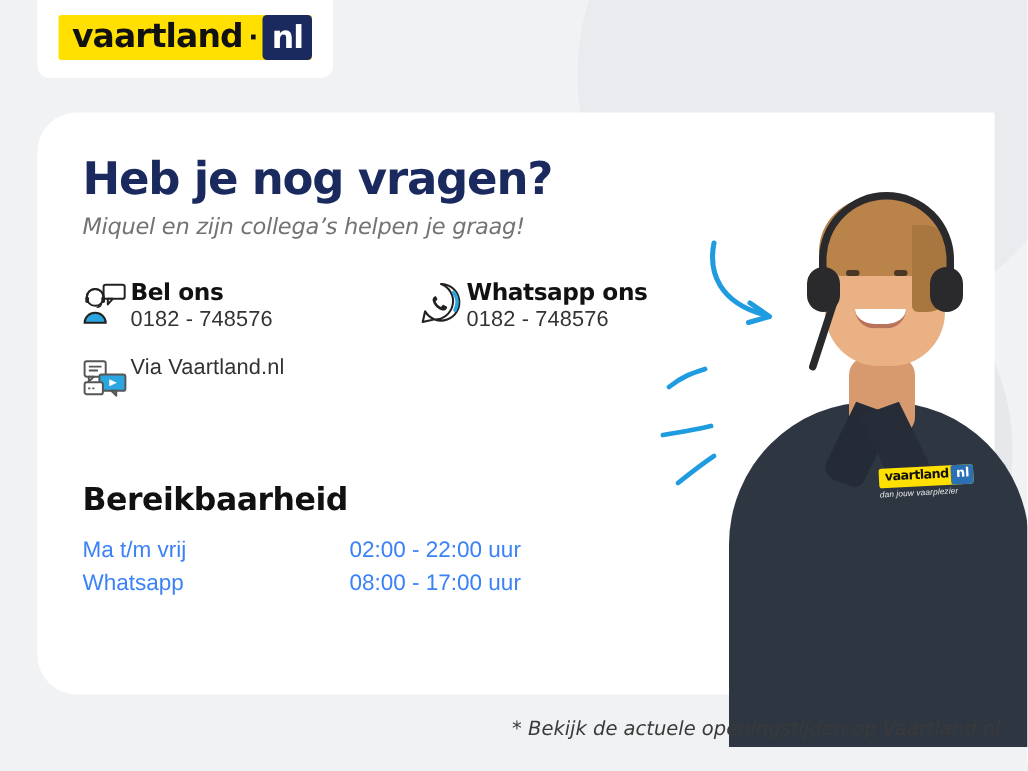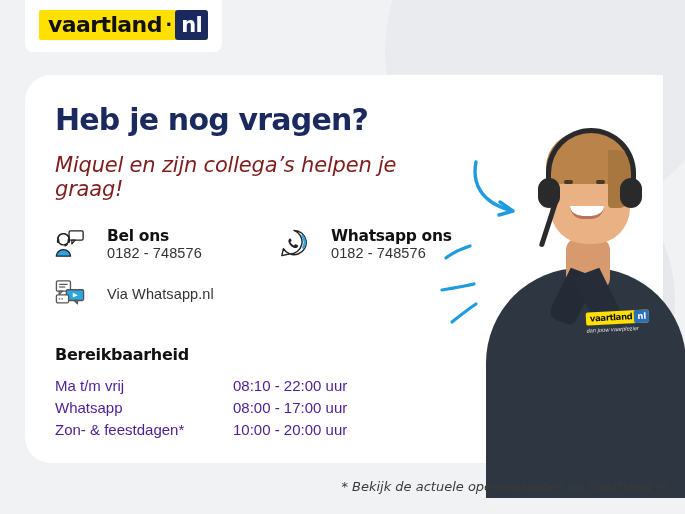--- a/index.html
+++ b/index.html
@@ -90,40 +90,40 @@
   }
   h1.headline {
     font-family: "DejaVu Sans", sans-serif;
     font-weight: 700;
     font-size: 30px;
     color: #1b2a5e;
     letter-spacing: -0.8px;
     line-height: 1.1;
   }
   .subhead {
-    margin-top: 17px;
+    margin-top: 6px;
     font-family: "DejaVu Sans", sans-serif;
     font-style: italic;
-    font-size: 21px;
-    color: #7f1d1d;
+    font-size: 15px;
+    color: #737373;
     letter-spacing: -0.2px;
   }
   
   .contact-grid {
     margin-top: 26px;
     display: flex;
     flex-wrap: wrap;
     column-gap: 44px;
     row-gap: 16px;
     width: 410px;
   }
   .contact-item {
     display: flex;
-    align-items: center;
-    gap: 22px;
+    align-items: flex-start;
+    gap: 2px;
     width: 180px;
   }
   .contact-item.wide { width: 100%; }
   .contact-icon { width: 30px; height: 34px; flex: 0 0 30px; }
   .contact-text .c-title {
     font-family: "DejaVu Sans", sans-serif;
     font-weight: 700;
     font-size: 15.5px;
     color: #111111;
     letter-spacing: -0.3px;
@@ -131,32 +131,32 @@
   }
   .contact-text .c-sub {
     margin-top: 0;
     font-size: 14.5px;
     color: #333333;
     letter-spacing: 0.1px;
     white-space: nowrap;
   }
   
   .hours-title {
-    margin-top: 34px;
-    font-family: "DejaVu Sans", sans-serif;
-    font-weight: 700;
-    font-size: 16px;
+    margin-top: 50px;
+    font-family: "DejaVu Sans", sans-serif;
+    font-weight: 700;
+    font-size: 21px;
     color: #111111;
     letter-spacing: -0.3px;
   }
   table.hours {
     margin-top: 10px;
     border-collapse: collapse;
     font-size: 15px;
-    color: #4c1d95;
+    color: #3b82f6;
   }
   table.hours td { padding: 2.5px 0; white-space: nowrap; }
   table.hours td.day { width: 178px; }
   
   .person-wrap {
     position: absolute;
     left: 480px; top: 88px;
     width: 205px; height: 390px;
     z-index: 4;
   }
@@ -377,40 +377,36 @@
               <line x1="4.5" y1="6.8" x2="13.5" y2="6.8" stroke="#555" stroke-width="1.3"></line>
               <line x1="4.5" y1="9.6" x2="11" y2="9.6" stroke="#555" stroke-width="1.3"></line>
               <rect x="12" y="12.5" width="18.5" height="11.5" rx="1.5" fill="#2ba6e0" stroke="#555" stroke-width="1.4"></rect>
               <path d="M24 24 L24 27.5 L20.5 24 Z" fill="#2ba6e0" stroke="#555" stroke-width="1.4" stroke-linejoin="round"></path>
               <path d="M19 15.8 L24.5 18.3 L19 20.8 Z" fill="#ffffff"></path>
               <rect x="1.5" y="18" width="13" height="8.5" rx="1.5" fill="#ffffff" stroke="#555" stroke-width="1.4"></rect>
               <line x1="4" y1="22.3" x2="8.5" y2="22.3" stroke="#555" stroke-width="1.3" stroke-dasharray="1.6 1.4"></line>
             </svg>
           </span>
           <span class="contact-text">
-            <span class="c-sub" style="display:block">Via Whatsapp.nl</span>
+            <span class="c-sub" style="display:block">Via Vaartland.nl</span>
           </span>
         </div>
 
       </div>
 
       <div class="hours-title">Bereikbaarheid</div>
       <table class="hours">
         <tbody>
           <tr>
             <td class="day">Ma t/m vrij</td>
-            <td>08:10 - 22:00 uur</td>
+            <td>02:00 - 22:00 uur</td>
           </tr>
           <tr>
             <td class="day">Whatsapp</td>
             <td>08:00 - 17:00 uur</td>
-          </tr>
-          <tr>
-            <td class="day">Zon- &amp; feestdagen*</td>
-            <td>10:00 - 20:00 uur</td>
           </tr>
         </tbody>
       </table>
 
     </div>
   </div>
 
   <div class="person-wrap">
     <div class="shoulders"></div>
     <div class="neck"></div>

